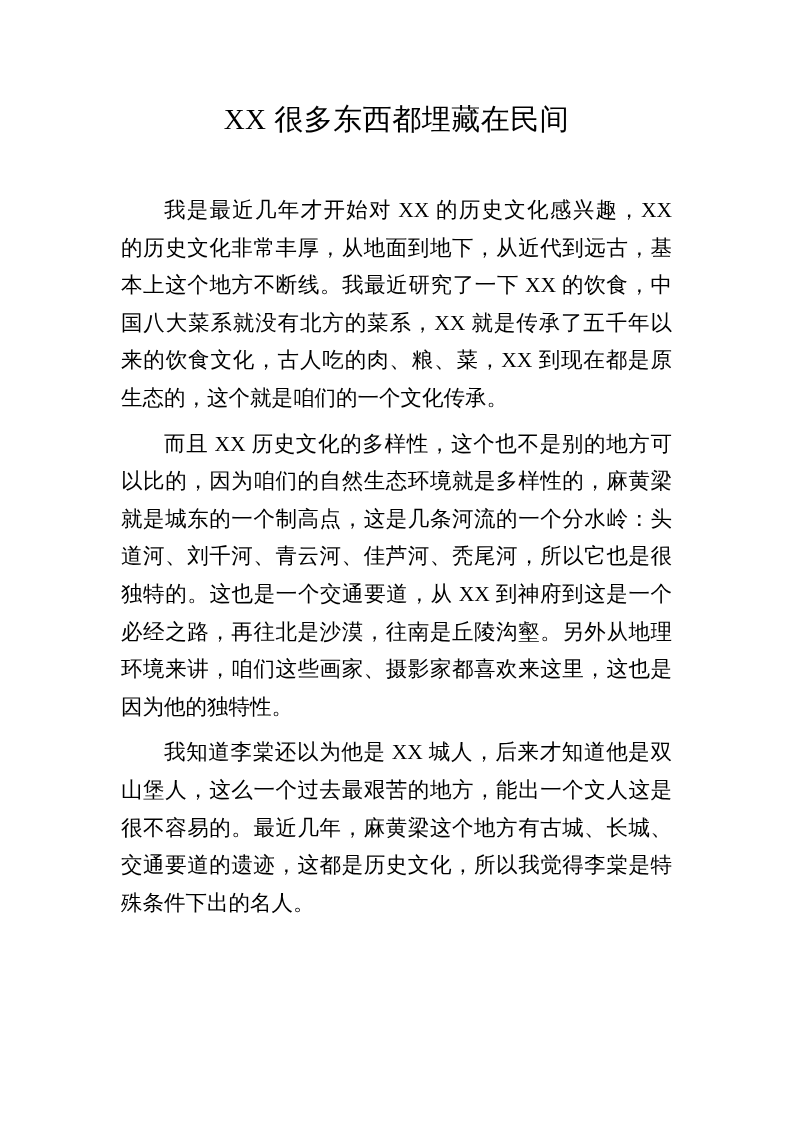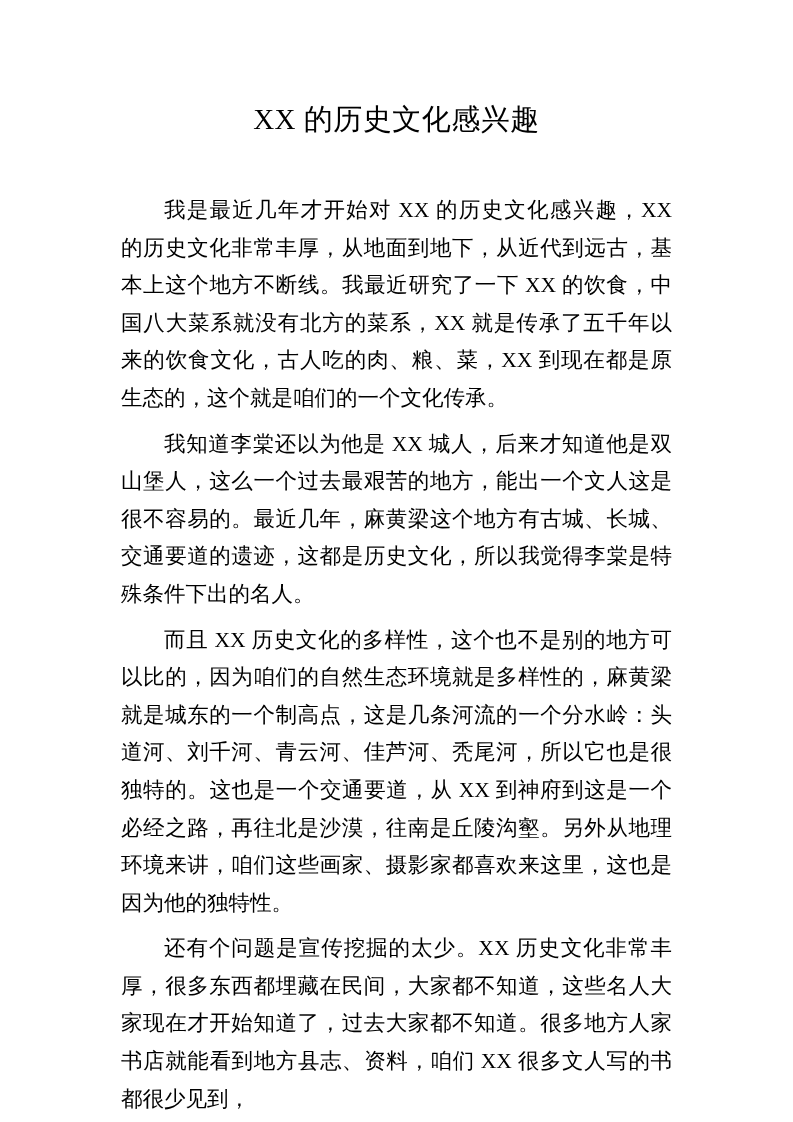--- a/index.html
+++ b/index.html
@@ -33,22 +33,21 @@
     text-align: justify;
     text-indent: 2em;
     margin: 8px;
     word-break: break-all;
   }
 </style>
 </head>
 <body>
 
 <div class="page">
-  <h1 class="doc-title">XX 的历史文化感兴趣</h1>
+  <h1 class="doc-title">XX 很多东西都埋藏在民间</h1>
 
   <p class="doc-para">我是最近几年才开始对 XX 的历史文化感兴趣，XX 的历史文化非常丰厚，从地面到地下，从近代到远古，基本上这个地方不断线。我最近研究了一下 XX 的饮食，中国八大菜系就没有北方的菜系，XX 就是传承了五千年以来的饮食文化，古人吃的肉、粮、菜，XX 到现在都是原生态的，这个就是咱们的一个文化传承。</p>
 
+  <p class="doc-para">而且 XX 历史文化的多样性，这个也不是别的地方可以比的，因为咱们的自然生态环境就是多样性的，麻黄梁就是城东的一个制高点，这是几条河流的一个分水岭：头道河、刘千河、青云河、佳芦河、秃尾河，所以它也是很独特的。这也是一个交通要道，从 XX 到神府到这是一个必经之路，再往北是沙漠，往南是丘陵沟壑。另外从地理环境来讲，咱们这些画家、摄影家都喜欢来这里，这也是因为他的独特性。</p>
+
   <p class="doc-para">我知道李棠还以为他是 XX 城人，后来才知道他是双山堡人，这么一个过去最艰苦的地方，能出一个文人这是很不容易的。最近几年，麻黄梁这个地方有古城、长城、交通要道的遗迹，这都是历史文化，所以我觉得李棠是特殊条件下出的名人。</p>
 
-  <p class="doc-para">而且 XX 历史文化的多样性，这个也不是别的地方可以比的，因为咱们的自然生态环境就是多样性的，麻黄梁就是城东的一个制高点，这是几条河流的一个分水岭：头道河、刘千河、青云河、佳芦河、秃尾河，所以它也是很独特的。这也是一个交通要道，从 XX 到神府到这是一个必经之路，再往北是沙漠，往南是丘陵沟壑。另外从地理环境来讲，咱们这些画家、摄影家都喜欢来这里，这也是因为他的独特性。</p>
-
-  <p class="doc-para">还有个问题是宣传挖掘的太少。XX 历史文化非常丰厚，很多东西都埋藏在民间，大家都不知道，这些名人大家现在才开始知道了，过去大家都不知道。很多地方人家书店就能看到地方县志、资料，咱们 XX 很多文人写的书都很少见到，</p>
 </div>
 
 </body></html>

